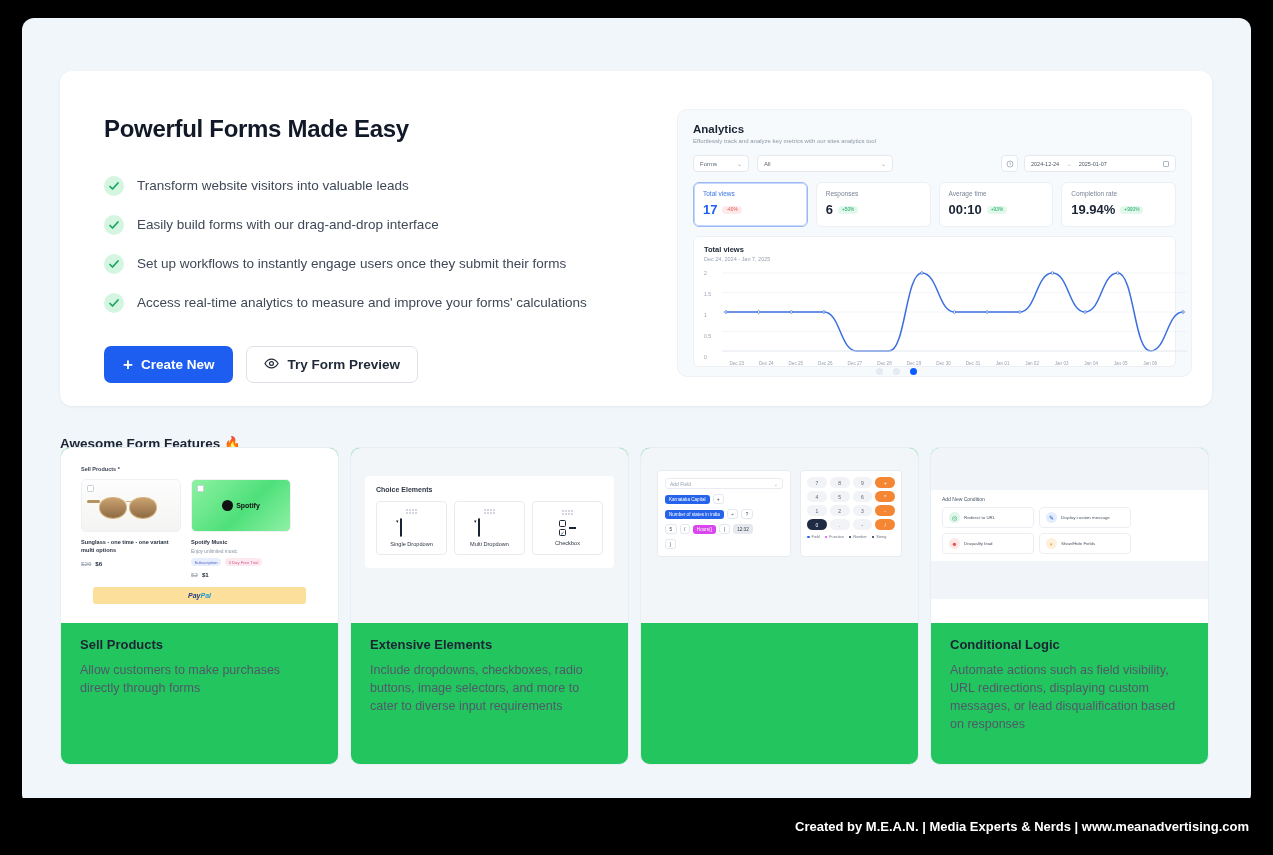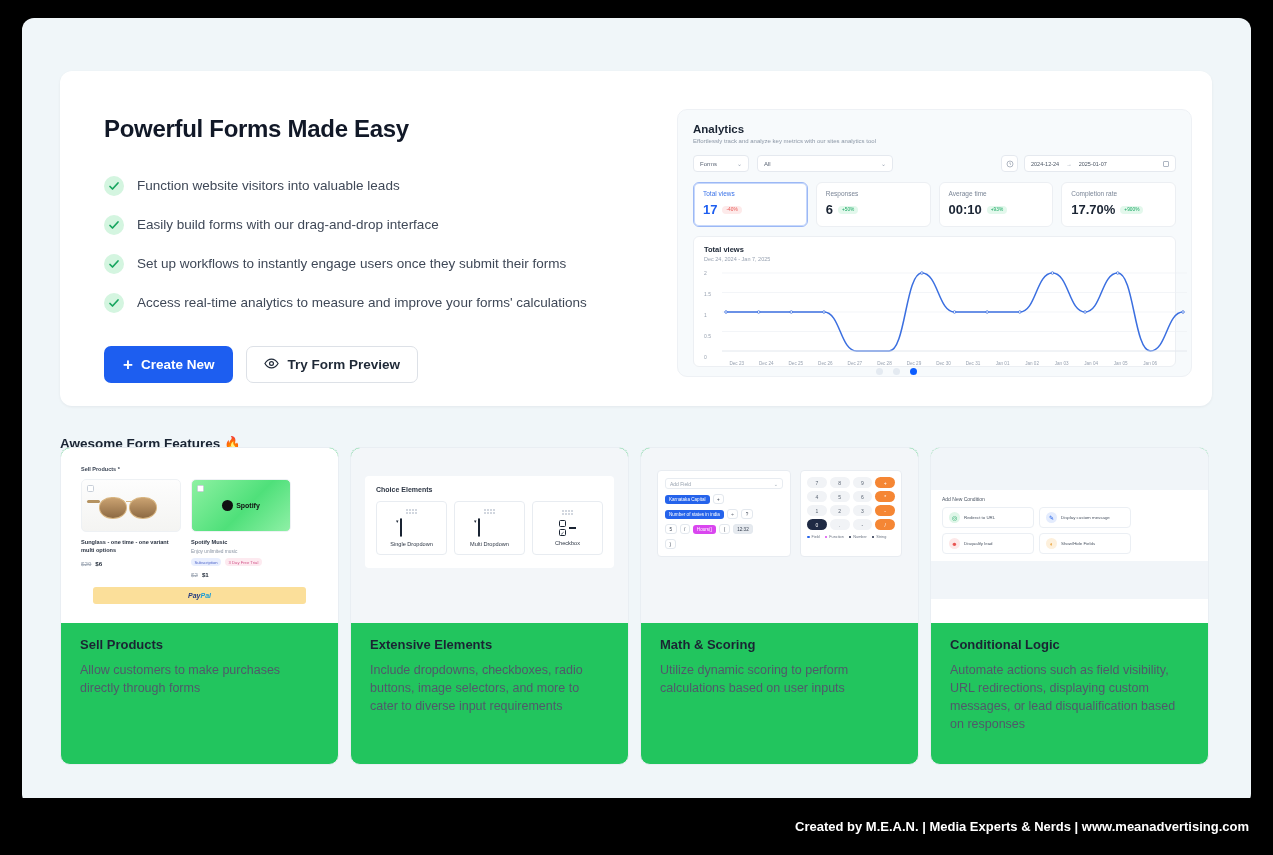--- a/index.html
+++ b/index.html
@@ -193,21 +193,21 @@
   <div class="hero">
     <div class="hero-left">
       <div class="hero-title">Powerful Forms Made Easy</div>
       <div class="bullets">
         <div class="bullet">
           <span class="check">
                 <svg viewBox="0 0 24 24" fill="none" stroke="#17a55f" stroke-width="3.4" stroke-linecap="round" stroke-linejoin="round">
                   <polyline points="4,13 9,18 20,6"></polyline>
                 </svg>
               </span>
-          <span class="bullet-text">Function website visitors into valuable leads</span>
+          <span class="bullet-text">Transform website visitors into valuable leads</span>
         </div>
         <div class="bullet">
           <span class="check">
                 <svg viewBox="0 0 24 24" fill="none" stroke="#17a55f" stroke-width="3.4" stroke-linecap="round" stroke-linejoin="round">
                   <polyline points="4,13 9,18 20,6"></polyline>
                 </svg>
               </span>
           <span class="bullet-text">Easily build forms with our drag-and-drop interface</span>
         </div>
         <div class="bullet">
@@ -289,21 +289,21 @@
         <div class="stat">
           <div class="stat-label">Average time</div>
           <div class="stat-row">
             <span class="stat-val">00:10</span>
             <span class="pill up">+93%</span>
           </div>
         </div>
         <div class="stat">
           <div class="stat-label">Completion rate</div>
           <div class="stat-row">
-            <span class="stat-val">17.70%</span>
+            <span class="stat-val">19.94%</span>
             <span class="pill up">+900%</span>
           </div>
         </div>
       </div>
 
       <div class="chartcard">
         <div class="chart-title">Total views</div>
         <div class="chart-sub">Dec 24, 2024 - Jan 7, 2025</div>
         <div class="plot">
           <div class="ytick" style="top:4px">2</div>
@@ -533,24 +533,20 @@
                     <span>Number</span>
                   </span>
               <span class="lg">
                     <i style="background:#1f2a44"></i>
                     <span>String</span>
                   </span>
             </div>
           </div>
         </div>
       </div>
-      <div class="card-body">
-        <div class="card-title">Math &amp; Scoring</div>
-        <div class="card-desc">Utilize dynamic scoring to perform calculations based on user inputs</div>
-      </div>
     </div>
 
     <div class="card">
       <div class="thumb t4">
         <div class="t4-top"></div>
         <div class="t4-mid">
           <div class="t4-label">Add New Condition</div>
           <div class="acts">
             <div class="act">
               <span class="act-ico" style="background:#dff6e8;color:#17a55f">◎</span>

